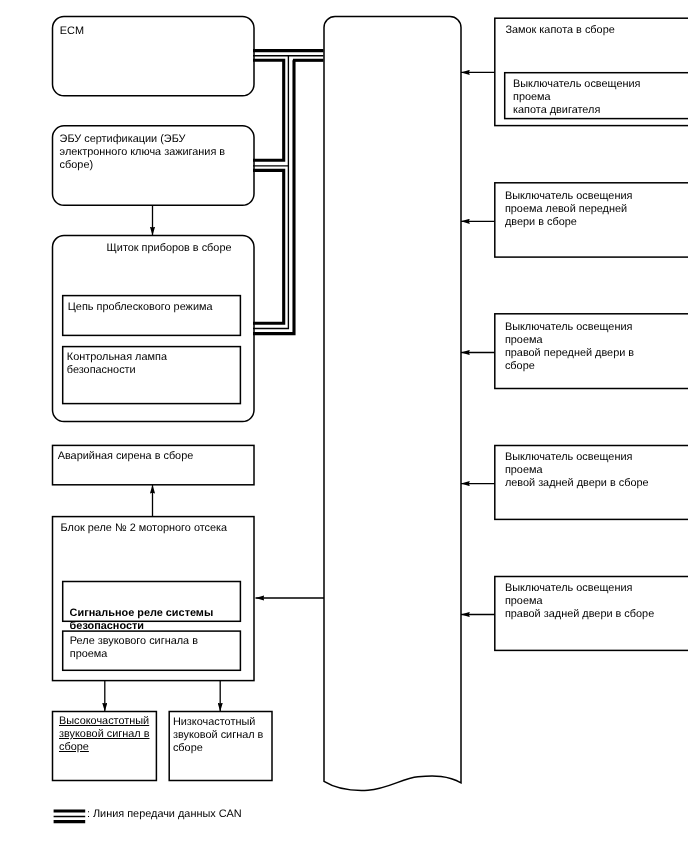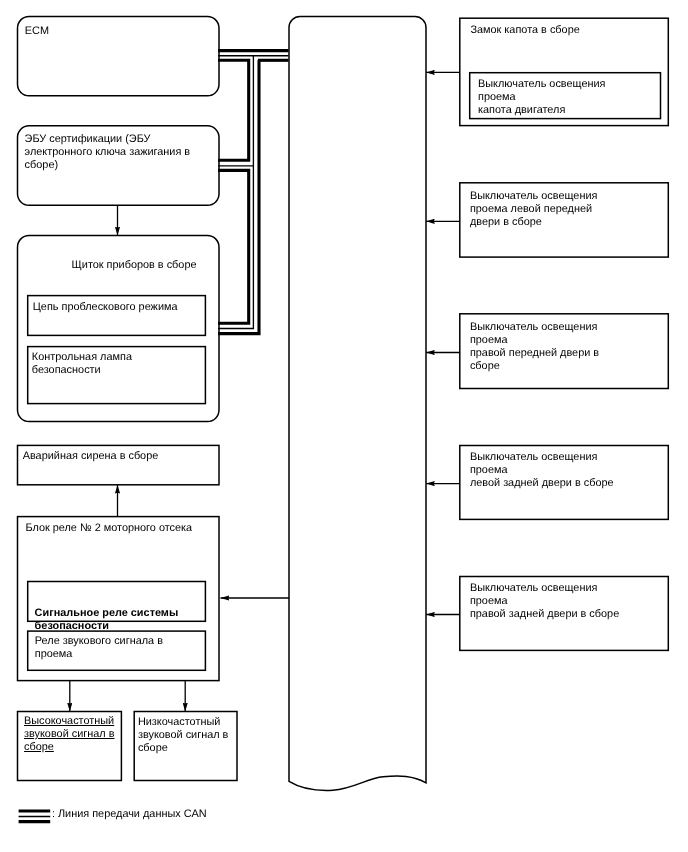--- a/index.html
+++ b/index.html
@@ -1,19 +1,19 @@
 <!DOCTYPE html>
 <html><head>
 <meta charset="utf-8">
 <title>CAN</title>
 <style>
   html,body{margin:0;padding:0;background:#ffffff;}
   body{width:688px;height:852px;overflow:hidden;
        font-family:"Liberation Sans",sans-serif;color:#000000;}
-  #stage{position:relative;width:628px;height:852px;background:#fff;}
+  #stage{position:relative;width:628px;height:852px;background:#fff;margin-left:35px;}
   svg.layer{position:absolute;left:0;top:0;width:688px;height:852px;
             pointer-events:none;}
   .txt{position:absolute;font-size:10.9px;line-height:12.9px;color:#000;
        white-space:pre-line;text-rendering:geometricPrecision;
        filter:opacity(1);}
 </style>
 </head>
 <body>
 
 <div id="stage">
@@ -90,21 +90,21 @@
     <g stroke-width="1.35">
           <path d="M18.6,816.5 L50.2,816.5"></path>
         </g>
   </g>
 </svg>
 
 <div class="txt" style="left:24.8px;top:24.80px;">ECM</div>
 <div class="txt" style="left:24.6px;top:132.90px;width:180px;">ЭБУ сертификации (ЭБУ
 электронного ключа зажигания в
 сборе)</div>
-<div class="txt" style="left:23.6px;top:259px;padding-left:48px;">Щиток приборов в сборе</div>
+<div class="txt" style="left:23.6px;top:242px;padding-left:48px;">Щиток приборов в сборе</div>
 <div class="txt" style="left:32.8px;top:300.80px;">Цепь проблескового режима</div>
 <div class="txt" style="left:31.8px;top:351.00px;">Контрольная лампа
 безопасности</div>
 <div class="txt" style="left:22.7px;top:450.30px;">Аварийная сирена в сборе</div>
 <div class="txt" style="left:25.4px;top:521.90px;text-align:right;">Блок реле № 2 моторного отсека</div>
 <div class="txt" style="left:34.6px;top:607px;font-weight:bold;">Сигнальное реле системы
 безопасности</div>
 <div class="txt" style="left:34.8px;top:634.90px;">Реле звукового сигнала в
 проема</div>
 <div class="txt" style="left:24px;top:715.00px;text-decoration:underline;">Высокочастотный

